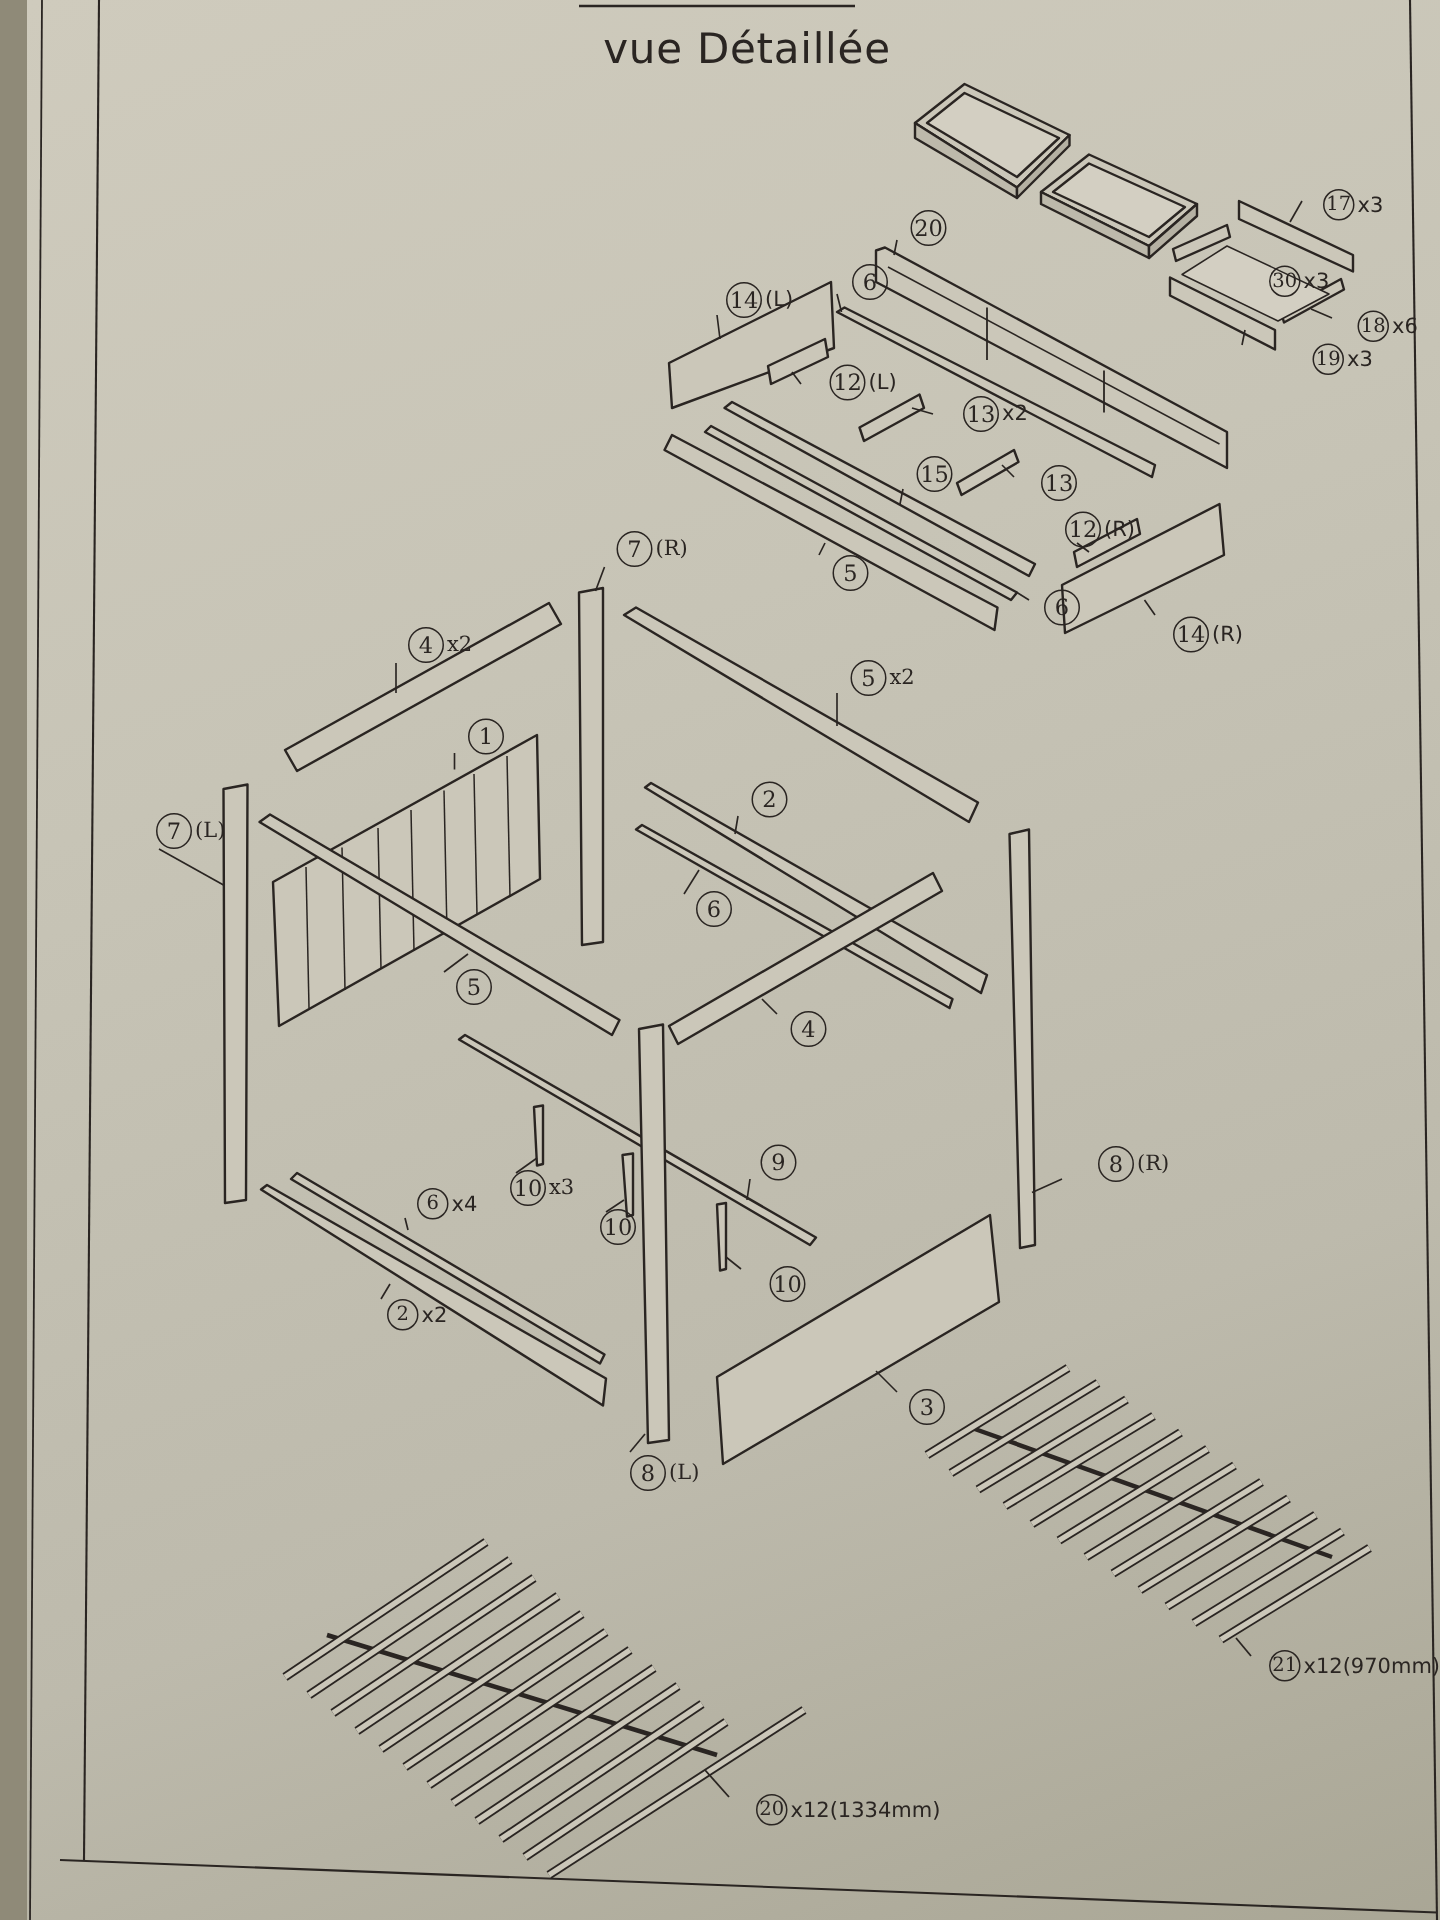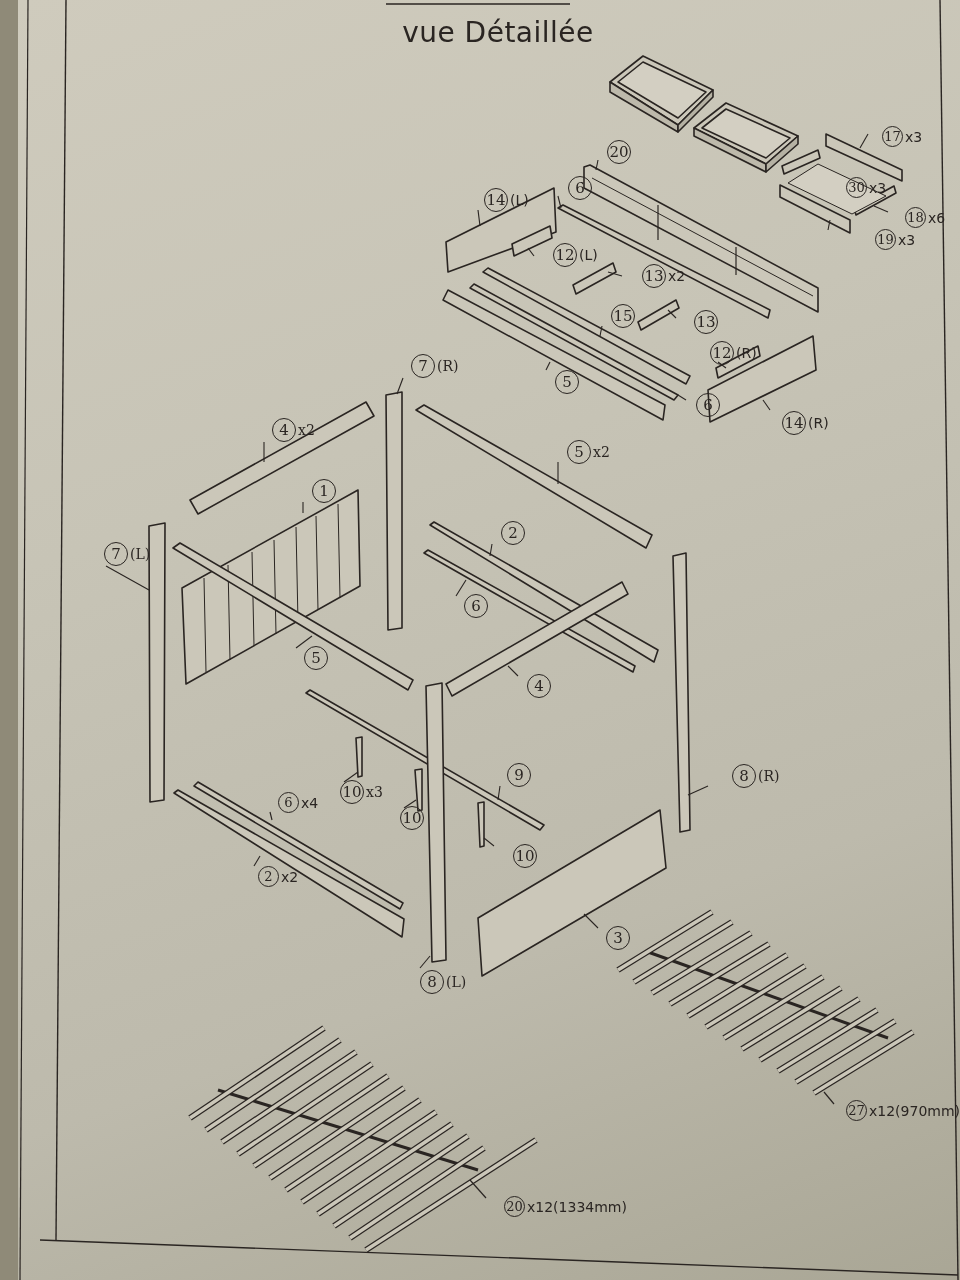--- a/index.html
+++ b/index.html
@@ -321,20 +321,20 @@
     <span class="sfx sans">x2</span>
   </div>
   <div class="label" style="left:568px;top:926px;">
     <span class="num">3</span>
   </div>
   <div class="label" style="left:382px;top:970px;">
     <span class="num">8</span>
     <span class="sfx">(L)</span>
   </div>
   <div class="label" style="left:808px;top:1100px;">
-    <span class="num sm">27</span>
+    <span class="num sm">21</span>
     <span class="sfx sans">x12(970mm)</span>
   </div>
   <div class="label" style="left:466px;top:1196px;">
     <span class="num sm">20</span>
     <span class="sfx sans">x12(1334mm)</span>
   </div>
 </div>
 
 </body></html>

